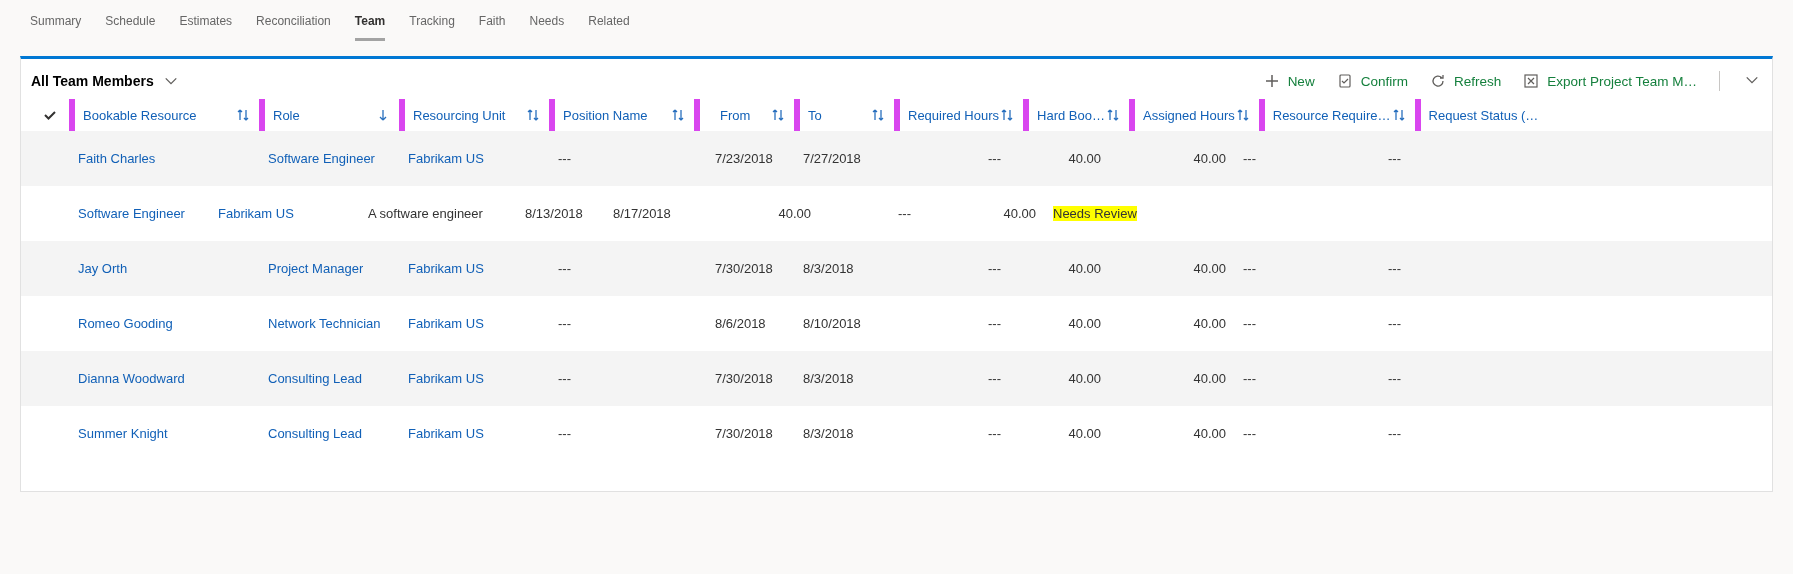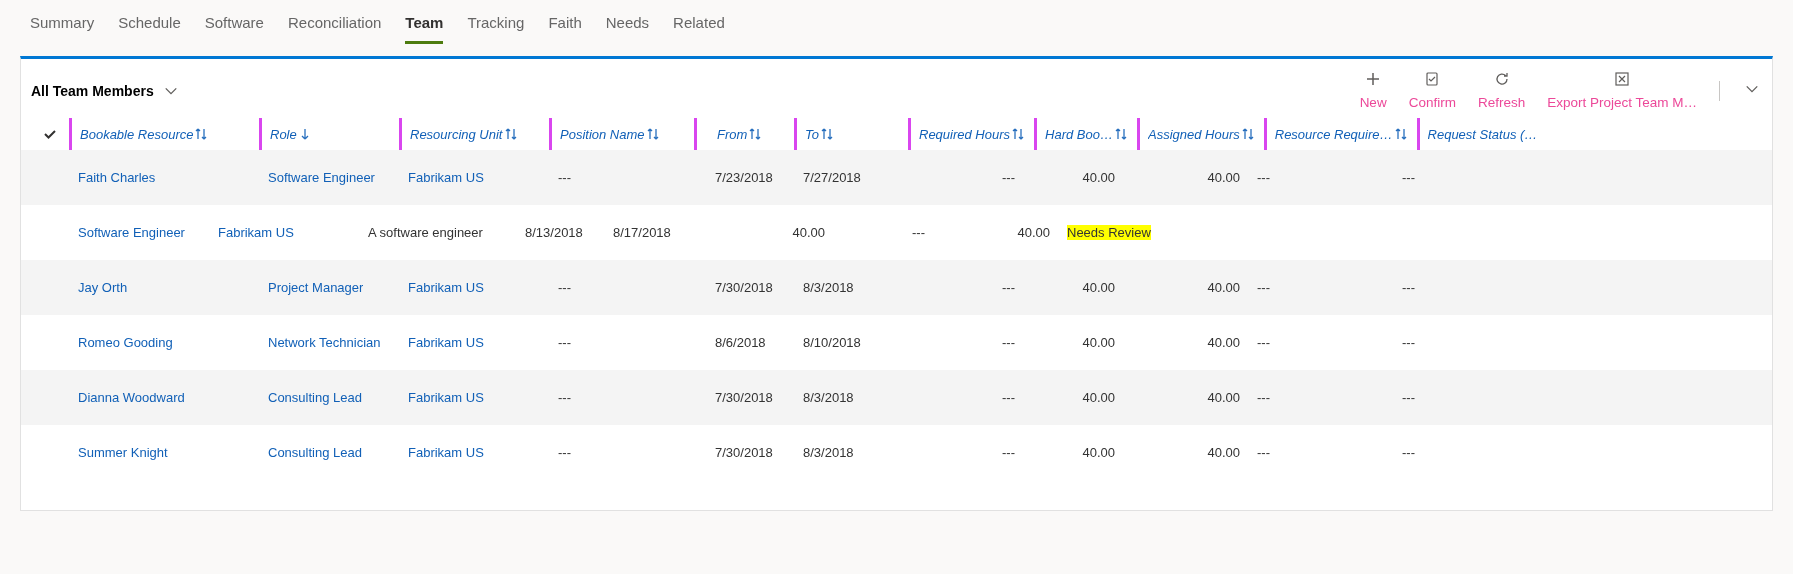--- a/index.html
+++ b/index.html
@@ -15,26 +15,26 @@
     display: flex;
     gap: 24px;
     padding: 10px 30px 0 30px;
     height: 42px;
     align-items: flex-start;
   }
   .tab {
     color: #666;
     padding: 4px 0 10px 0;
     cursor: pointer;
-    font-size: 15px;
+    font-size: 12px;
   }
   .tab.active {
     color: #323130;
     font-weight: 600;
-    border-bottom: 3px solid #4d7c0f;
+    border-bottom: 3px solid #a3a3a3;
   }
 
   
   .panel {
     margin: 14px 20px 0 20px;
     background: #fff;
     border-top: 3px solid #0078d4;
     border-left: 1px solid #e1e1e1;
     border-right: 1px solid #e1e1e1;
     border-bottom: 1px solid #e1e1e1;
@@ -62,26 +62,25 @@
   }
   .chevron svg { width:14px; height:14px; fill:#605e5c; }
 
   .toolbar {
     display: flex;
     align-items: center;
     gap: 22px;
   }
   .toolbar-btn {
     display: flex;
-    align-items: center;
+    align-items: flex-end;
     gap: 8px;
-    color: #ec4899;
+    color: #15803d;
     font-size: 13.5px;
     cursor: pointer;
-    flex-direction: column;
   }
   .toolbar-btn .icon { width:16px; height:16px; display:inline-block; color:#605e5c; }
   .toolbar-btn .icon svg { width:16px; height:16px; fill:currentColor; stroke:currentColor; }
   .toolbar-divider { width:1px; height:20px; background:#c8c6c4; }
   .toolbar-more {
     width:20px; text-align:center; cursor:pointer;
   }
   .toolbar-more svg { width:14px; height:14px; fill:#605e5c; }
 
   
@@ -98,24 +97,24 @@
     display:flex; align-items:center; justify-content:center;
   }
   .col {
     display:flex;
     align-items:center;
     padding: 6px 8px;
     position:relative;
   }
   .col.header {
     color:#1160b7;
-    border-left:3px solid #d946ef;
+    border-left:6px solid #d946ef;
     height:32px;
     cursor:pointer;
-    font-style: italic;
+    justify-content: space-between;
   }
   .col.header:first-of-type { border-left:none; }
   .sort {
     width:16px; height:16px; display:inline-block; opacity:.9;
   }
   .sort svg { width:16px; height:16px; fill:#1160b7; }
 
   .row {
     display:flex;
     align-items:center;
@@ -131,36 +130,36 @@
   .hl { background:#ffff00; }
 
   
   .w-sel   {flex:0 0 38px;}
   .w-res   {flex:0 0 190px;}
   .w-role  {flex:0 0 140px;}
   .w-unit  {flex:0 0 150px;}
   .w-pos   {flex:0 0 145px;}
   .w-from  {flex:0 0 100px;padding-left:20px;}
   .w-to    {flex:0 0 100px;}
-  .w-req   {flex:0 0 115px;margin-left:14px;}
+  .w-req   {flex:0 0 115px;}
   .w-hard  {flex:0 0 100px;}
   .w-asn   {flex:0 0 125px;}
   .w-rreq  {flex:0 0 145px;}
   .w-stat  {flex:0 0 118px;}
 
   .check { width:16px; height:16px; }
   .check svg { width:16px; height:16px; fill:#323130; }
 </style>
 </head>
 <body>
 
 <div class="tabs" id="tabs">
     <div class="tab">Summary</div>
     <div class="tab">Schedule</div>
-    <div class="tab">Software</div>
+    <div class="tab">Estimates</div>
     <div class="tab">Reconciliation</div>
     <div class="tab active">Team</div>
     <div class="tab">Tracking</div>
     <div class="tab">Faith</div>
     <div class="tab">Needs</div>
     <div class="tab">Related</div>
   </div>
 
 <div class="panel">
 

